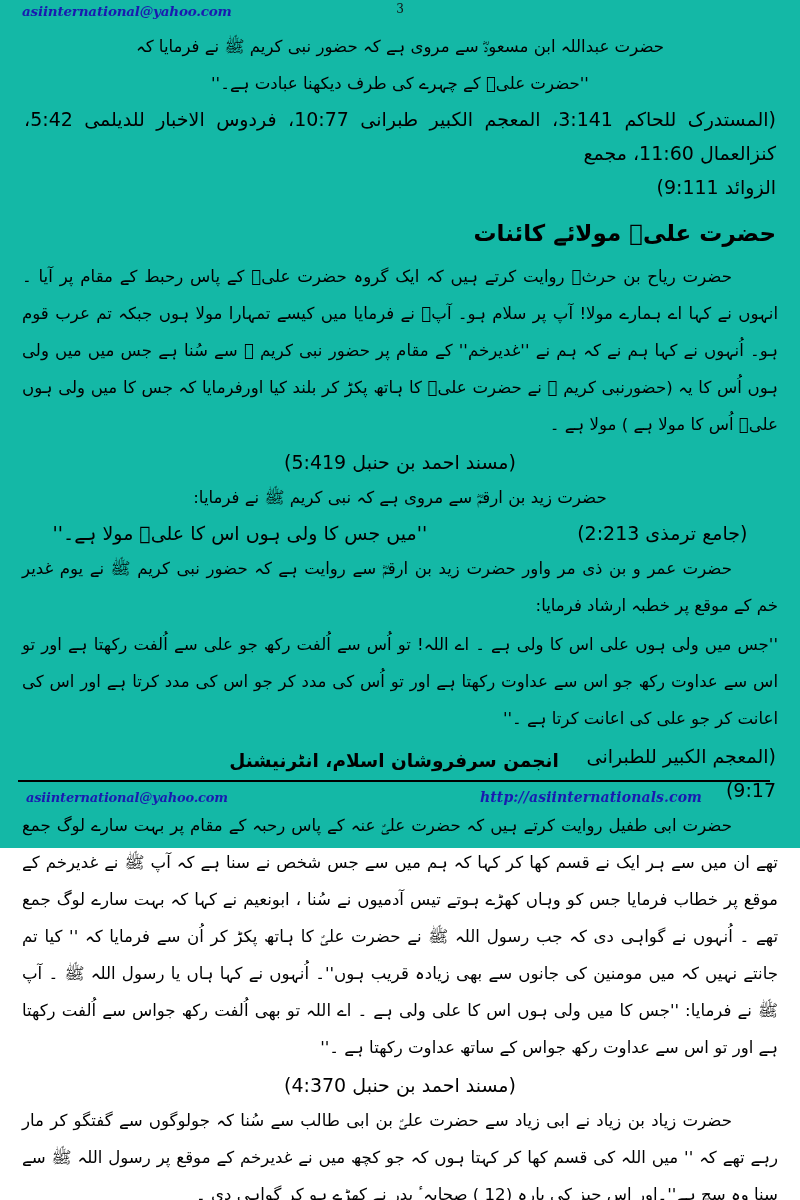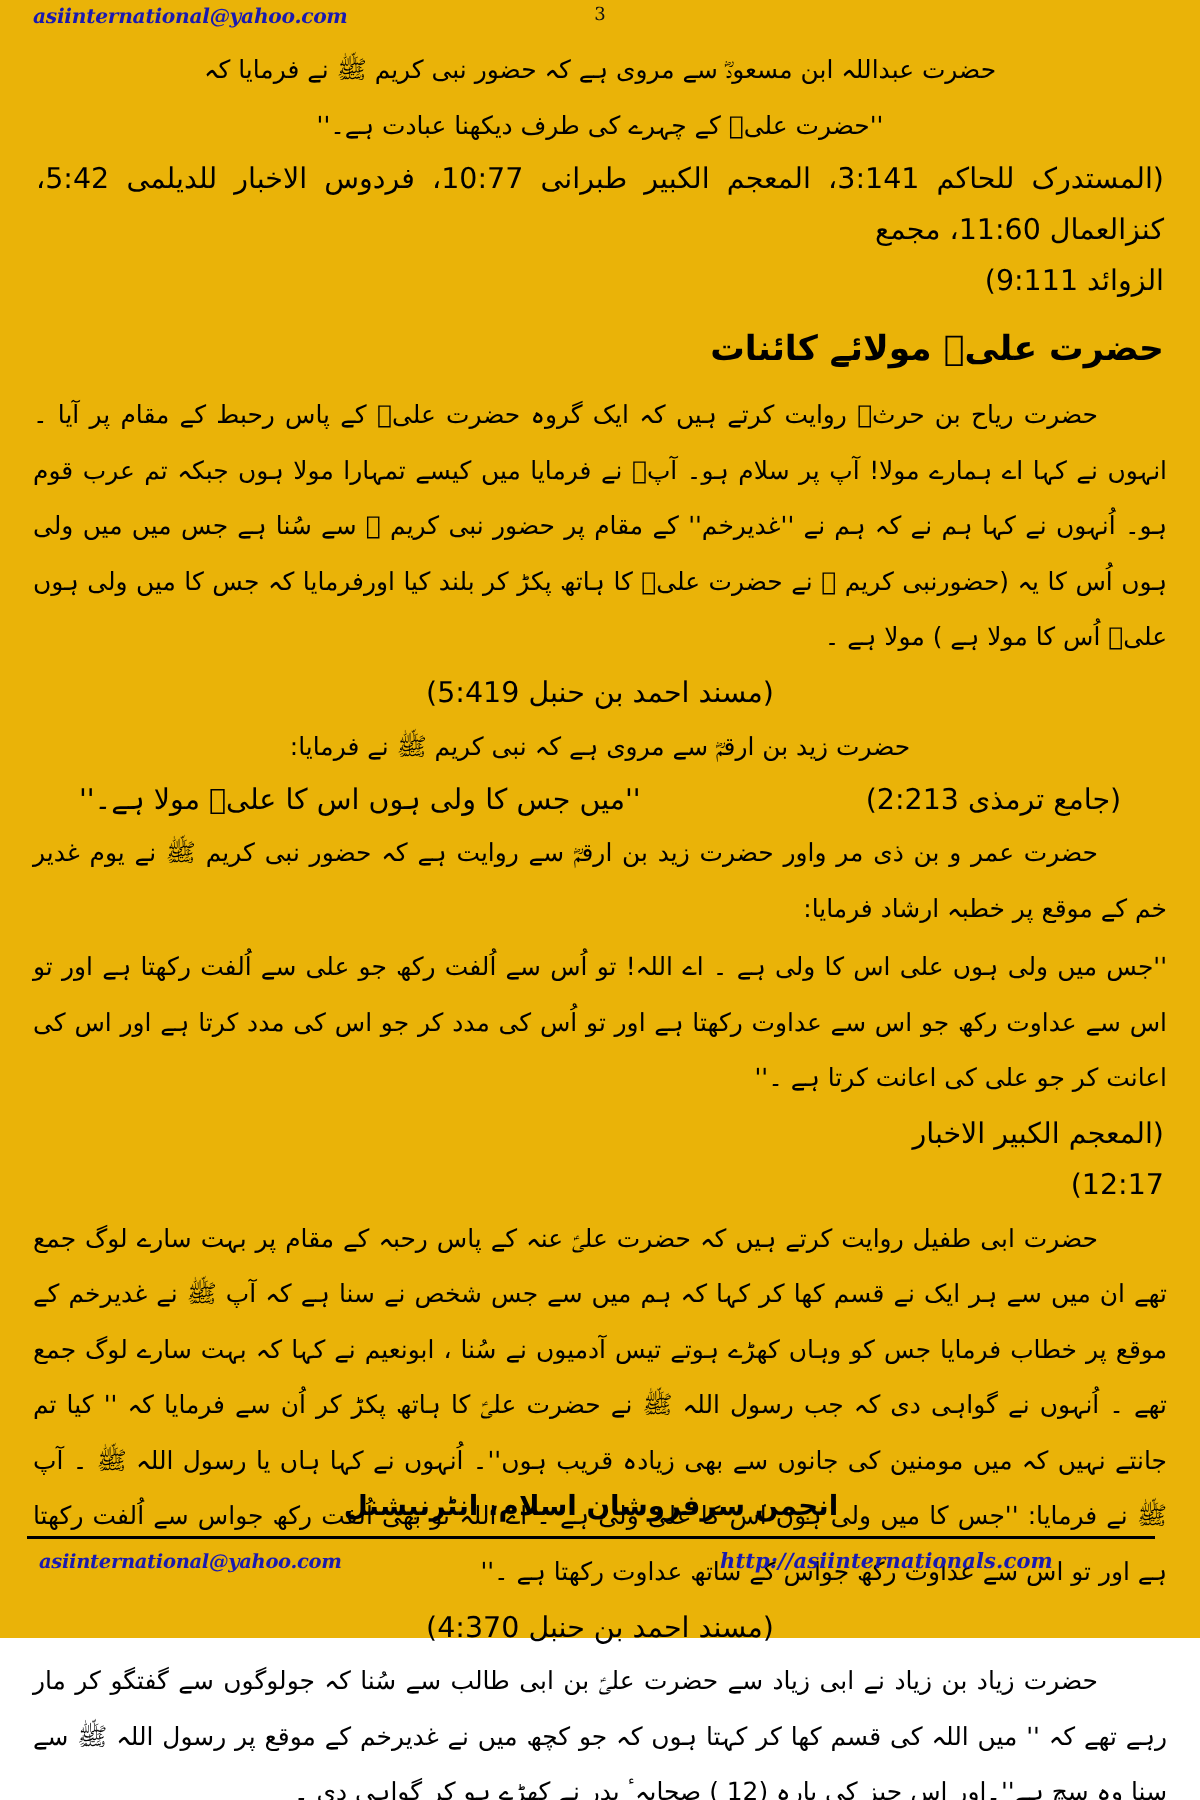--- a/index.html
+++ b/index.html
@@ -14,22 +14,22 @@
     position: relative;
     overflow: hidden;
     font-family: "DejaVu Sans", "Liberation Sans", sans-serif;
     color: #000000;
   }
 
   .page {
     position: absolute;
     inset: 0;
     width: 800px;
-    height: 1092px;
-    background: #eab308;
+    height: 848px;
+    background: #14b8a6;
   }
 
   
   .page-header {
     position: absolute;
     top: 0;
     left: 0;
     right: 0;
     height: 26px;
   }
@@ -220,24 +220,24 @@
     <p class="urdu line-center">حضرت زید بن ارقمؓ سے مروی ہے کہ نبی کریم ﷺ نے فرمایا:</p>
     <div class="urdu citation-row center">
       <span class="citation">''میں جس کا ولی ہوں اس کا علیؑ مولا ہے۔''</span>
       <span style="width:150px"></span>
       <span class="citation">(جامع ترمذی 2:213)</span>
     </div>
 
     <p class="urdu para indent-first">حضرت عمر و بن ذی مر واور حضرت زید بن ارقمؓ سے روایت ہے کہ حضور نبی کریم ﷺ نے یوم غدیر خم کے موقع پر خطبہ ارشاد فرمایا:</p>
     <p class="urdu para">''جس میں ولی ہوں علی اس کا ولی ہے ۔ اے اللہ! تو اُس سے اُلفت رکھ جو علی سے اُلفت رکھتا ہے اور تو اس سے عداوت رکھ جو اس سے عداوت رکھتا ہے اور تو اُس کی مدد کر جو اس کی مدد کرتا ہے اور اس کی اعانت کر جو علی کی اعانت کرتا ہے ۔''</p>
     <div class="urdu citation-row to-left">
-      <span class="citation">(المعجم الکبیر الاخبار</span>
+      <span class="citation">(المعجم الکبیر للطبرانی</span>
     </div>
     <div class="urdu citation-row to-left">
-      <span class="citation">12:17)</span>
+      <span class="citation">9:17)</span>
     </div>
 
     <p class="urdu para indent-first">حضرت ابی طفیل روایت کرتے ہیں کہ حضرت علیؑ عنہ کے پاس رحبہ کے مقام پر بہت سارے لوگ جمع تھے ان میں سے ہر ایک نے قسم کھا کر کہا کہ ہم میں سے جس شخص نے سنا ہے کہ آپ ﷺ نے غدیرخم کے موقع پر خطاب فرمایا جس کو وہاں کھڑے ہوتے تیس آدمیوں نے سُنا ، ابونعیم نے کہا کہ بہت سارے لوگ جمع تھے ۔ اُنہوں نے گواہی دی کہ جب رسول اللہ ﷺ نے حضرت علیؑ کا ہاتھ پکڑ کر اُن سے فرمایا کہ '' کیا تم جانتے نہیں کہ میں مومنین کی جانوں سے بھی زیادہ قریب ہوں''۔ اُنہوں نے کہا ہاں یا رسول اللہ ﷺ ۔ آپ ﷺ نے فرمایا: ''جس کا میں ولی ہوں اس کا علی ولی ہے ۔ اے اللہ تو بھی اُلفت رکھ جواس سے اُلفت رکھتا ہے اور تو اس سے عداوت رکھ جواس کے ساتھ عداوت رکھتا ہے ۔''</p>
     <div class="urdu citation-row center">
       <span class="citation">(مسند احمد بن حنبل 4:370)</span>
     </div>
 
     <p class="urdu para indent-first">حضرت زیاد بن زیاد نے ابی زیاد سے حضرت علیؑ بن ابی طالب سے سُنا کہ جولوگوں سے گفتگو کر مار رہے تھے کہ '' میں اللہ کی قسم کھا کر کہتا ہوں کہ جو کچھ میں نے غدیرخم کے موقع پر رسول اللہ ﷺ سے سنا وہ سچ ہے''۔اور اس چیز کی بارہ (12 ) صحابہٴ بدر نے کھڑے ہو کر گواہی دی ۔</p>
 
     <p class="urdu para"><span>(مسند احمد بن حنبل)</span>&nbsp;&nbsp;&nbsp;<span>اس حدیث کو حضرت ابو ہریرہؓ، انس بن مالکؓ عبداللہ بن عمرؓ، عبداللہ بن عباسؓ، مالک بن حویرثؓ، ابوسعید خدریؓ، عمار بن یاسرؓ، براء بن عازبؓ، عبداللہ بن مسعودؓ، زید بن ارقمؓ نے بھی روایت کیا ہے۔</span></p>

